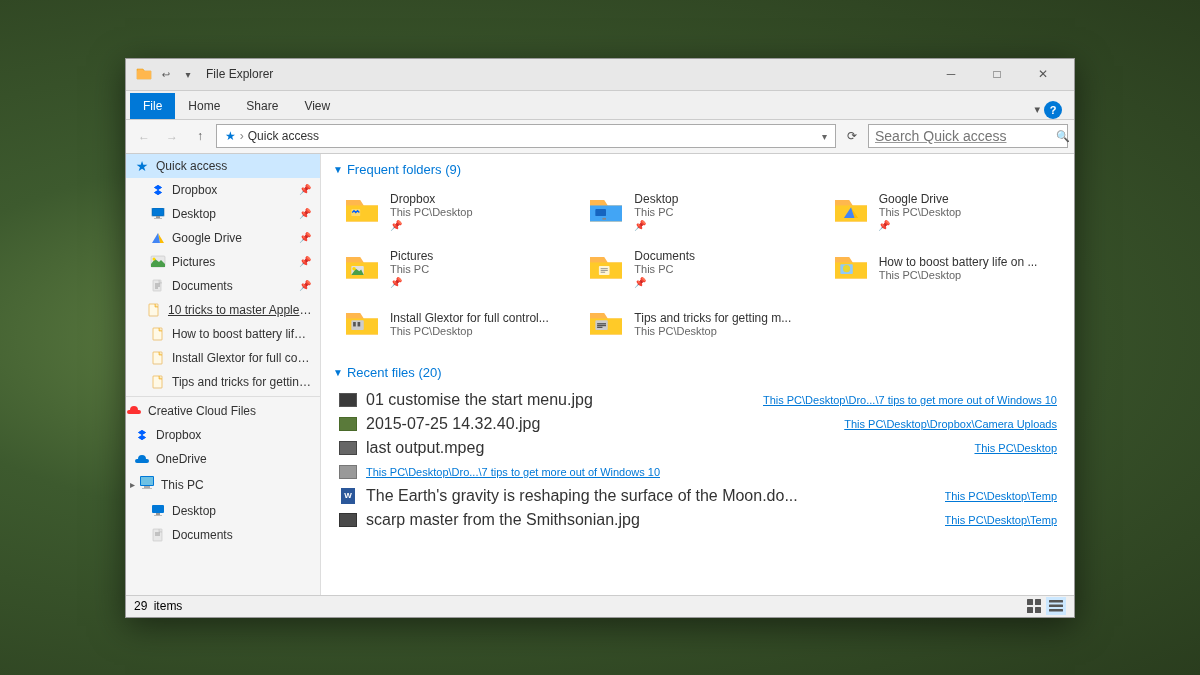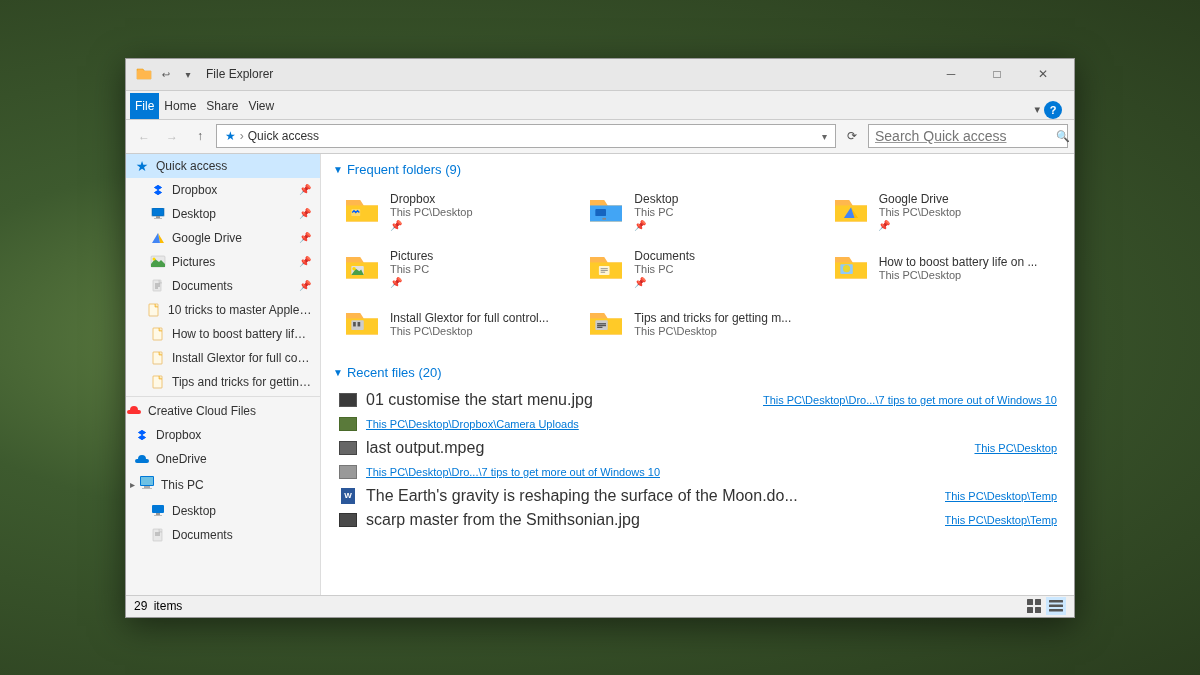--- a/index.html
+++ b/index.html
@@ -79,21 +79,21 @@
       border-bottom: 1px solid #ccc;
       flex-shrink: 0;
     }
     .ribbon-tabs {
       display: flex;
       align-items: flex-end;
       height: 28px;
       padding: 0 4px;
     }
     .ribbon-tab {
-      padding: 4px 4px;
+      padding: 4px 12px;
       cursor: pointer;
       font-size: 12px;
       color: #333;
       height: 26px;
       display: flex;
       align-items: center;
       border: 1px solid transparent;
     }
     .ribbon-tab.active {
       background: #0078d7;
@@ -522,21 +522,21 @@
               <rect x="2" y="1" width="8" height="11" fill="none" stroke="#bbb" stroke-width="0.5" rx="0.5"></rect>
               <line x1="4" y1="5" x2="9" y2="5" stroke="#888" stroke-width="0.8"></line>
               <line x1="4" y1="7" x2="9" y2="7" stroke="#888" stroke-width="0.8"></line>
               <line x1="4" y1="9" x2="7" y2="9" stroke="#888" stroke-width="0.8"></line>
             </svg>
         </span>
         <span class="item-label">Documents</span>
         <span class="pin-icon">📌</span>
       </div>
 
-      <div class="sidebar-item" style="padding-left:20px;">
+      <div class="sidebar-item" style="padding-left:20px;text-decoration:underline;">
         <span class="item-icon">
           <svg width="14" height="14" viewBox="0 0 14 14">
               <rect x="2" y="1" width="8" height="11" fill="#fff9e6" rx="0.5"></rect>
               <path d="M8 1l3 3v8H2V1z" fill="#fff9e6"></path>
               <path d="M8 1v3h3" fill="#ffe082" stroke="#e69400" stroke-width="0.5"></path>
               <rect x="2" y="1" width="9" height="12" fill="none" stroke="#e69400" stroke-width="0.5" rx="0.5"></rect>
             </svg>
         </span>
         <span class="item-label">10 tricks to master Apple M</span>
       </div>
@@ -795,20 +795,21 @@
             <div style="width:18px;height:14px;background:#3a3a3a;border:1px solid #555;"></div>
           </div>
           <span class="file-name">01 customise the start menu.jpg</span>
           <span class="file-path">This PC\Desktop\Dro...\7 tips to get more out of Windows 10</span>
         </div>
 
         <div class="file-item">
           <div class="file-icon">
             <div style="width:18px;height:14px;background:#5a7a3a;border:1px solid #4a6a2a;"></div>
           </div>
+          <span class="file-name">2015-07-25 14.32.40.jpg</span>
           <span class="file-path">This PC\Desktop\Dropbox\Camera Uploads</span>
         </div>
 
         <div class="file-item">
           <div class="file-icon">
             <div style="width:18px;height:14px;background:#666;border:1px solid #444;"></div>
           </div>
           <span class="file-name">last output.mpeg</span>
           <span class="file-path">This PC\Desktop</span>
         </div>

